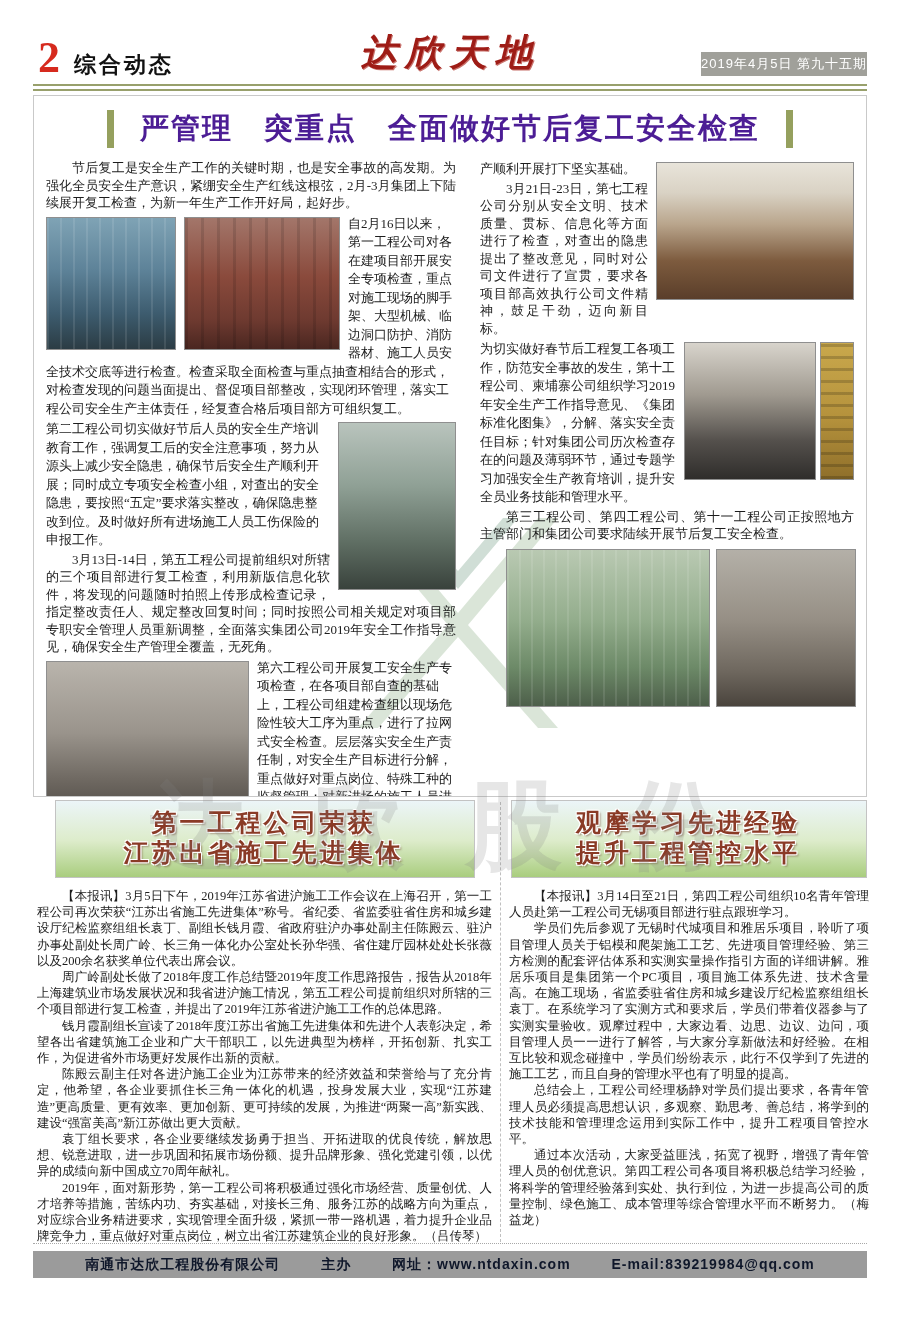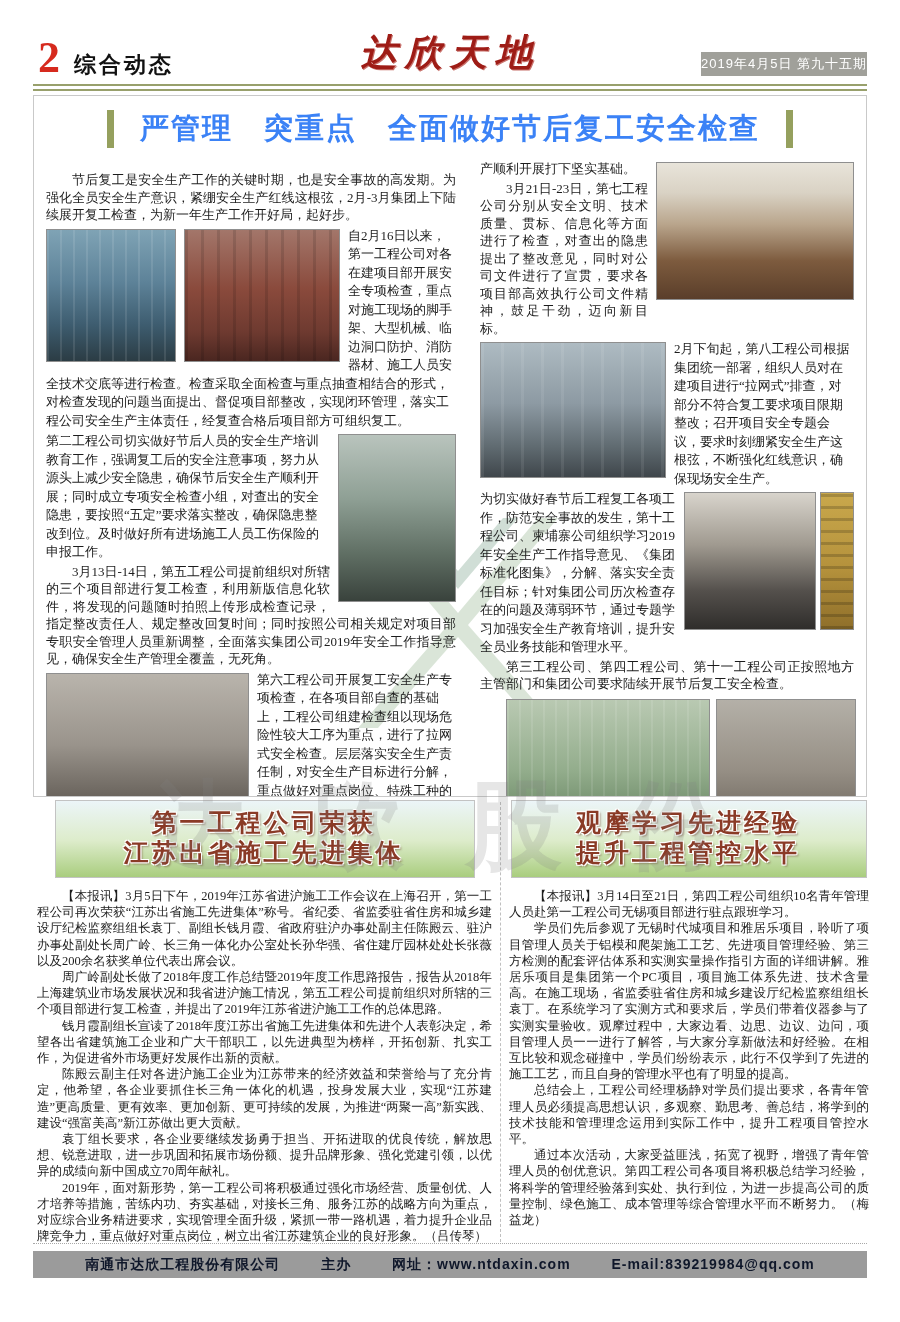--- a/index.html
+++ b/index.html
@@ -17,22 +17,22 @@
   .issue{position:absolute;right:33px;bottom:6px;background:#a0a09a;color:#fff;
          font-family:"Liberation Sans",sans-serif;font-size:13px;padding:3px 0;letter-spacing:1px;}
   .dblrule{position:absolute;left:33px;right:33px;top:84px;height:3px;
            border-top:2px solid #98a06c;border-bottom:2px solid #98a06c;}
 
   
   .mainbox{position:absolute;left:33px;top:95px;width:832px;height:700px;
            border:1px solid #c9c9c9;background:transparent;overflow:hidden;z-index:2;}
   .headline-row{display:flex;align-items:center;justify-content:center;margin:13px 0 10px 0;}
   .hbar{width:7px;height:38px;background:#95a05e;margin:0 26px;}
-  .headline{font-size:29px;font-weight:bold;color:#3b82f6;margin:0;letter-spacing:2px;white-space:nowrap;}
-  .cols{display:flex;gap:24px;padding:0 12px;align-items:flex-end;}
+  .headline{font-size:29px;font-weight:bold;color:#4c1d95;margin:0;letter-spacing:2px;white-space:nowrap;}
+  .cols{display:flex;gap:24px;padding:0 12px;}
   .colL{width:420px;}
   .colR{width:374px;}
   .body{font-size:13px;line-height:17.5px;text-align:justify;}
   p.body{margin:0 0 2px 0;}
   .ind{text-indent:2em;}
   .para{margin:0 0 2px 0;}
 
   
   .ph{display:inline-block;border:1px solid #8f8f8f;box-sizing:border-box;vertical-align:top;}
   .fl{float:left;margin:3px 8px 3px 0;}
@@ -127,24 +127,20 @@
           <span class="body ind">第六工程公司开展复工安全生产专项检查，在各项目部自查的基础上，工程公司组建检查组以现场危险性较大工序为重点，进行了拉网式安全检查。层层落实安全生产责任制，对安全生产目标进行分解，重点做好对重点岗位、特殊工种的监督管理；对新进场的施工人员进行安全教育和交底，提高现场作业人员安全防范意识和水平。多措并举，为节后安全生</span>
         </div>
       </div>
       <div class="colR">
         <div class="para">
           <span class="ph ph5 fr"></span>
           <span class="body">产顺利开展打下坚实基础。</span>
         </div>
         <p class="body ind">3月21日-23日，第七工程公司分别从安全文明、技术质量、贯标、信息化等方面进行了检查，对查出的隐患提出了整改意见，同时对公司文件进行了宣贯，要求各项目部高效执行公司文件精神，鼓足干劲，迈向新目标。</p>
         <div class="para">
-          <span class="ph ph6 fl"></span>
-          <span class="body ind">2月下旬起，第八工程公司根据集团统一部署，组织人员对在建项目进行“拉网式”排查，对部分不符合复工要求项目限期整改；召开项目安全专题会议，要求时刻绷紧安全生产这根弦，不断强化红线意识，确保现场安全生产。</span>
-        </div>
-        <div class="para">
           <span class="phgroup"><span class="ph ph7a"></span><span class="ph ph7b"></span></span>
           <span class="body ind">为切实做好春节后工程复工各项工作，防范安全事故的发生，第十工程公司、柬埔寨公司组织学习2019年安全生产工作指导意见、《集团标准化图集》，分解、落实安全责任目标；针对集团公司历次检查存在的问题及薄弱环节，通过专题学习加强安全生产教育培训，提升安全员业务技能和管理水平。</span>
         </div>
         <p class="body ind">第三工程公司、第四工程公司、第十一工程公司正按照地方主管部门和集团公司要求陆续开展节后复工安全检查。</p>
         <div class="photorow">
           <span class="ph ph8"></span><span class="ph ph9"></span>
         </div>
       </div>
     </div>
   </section>

